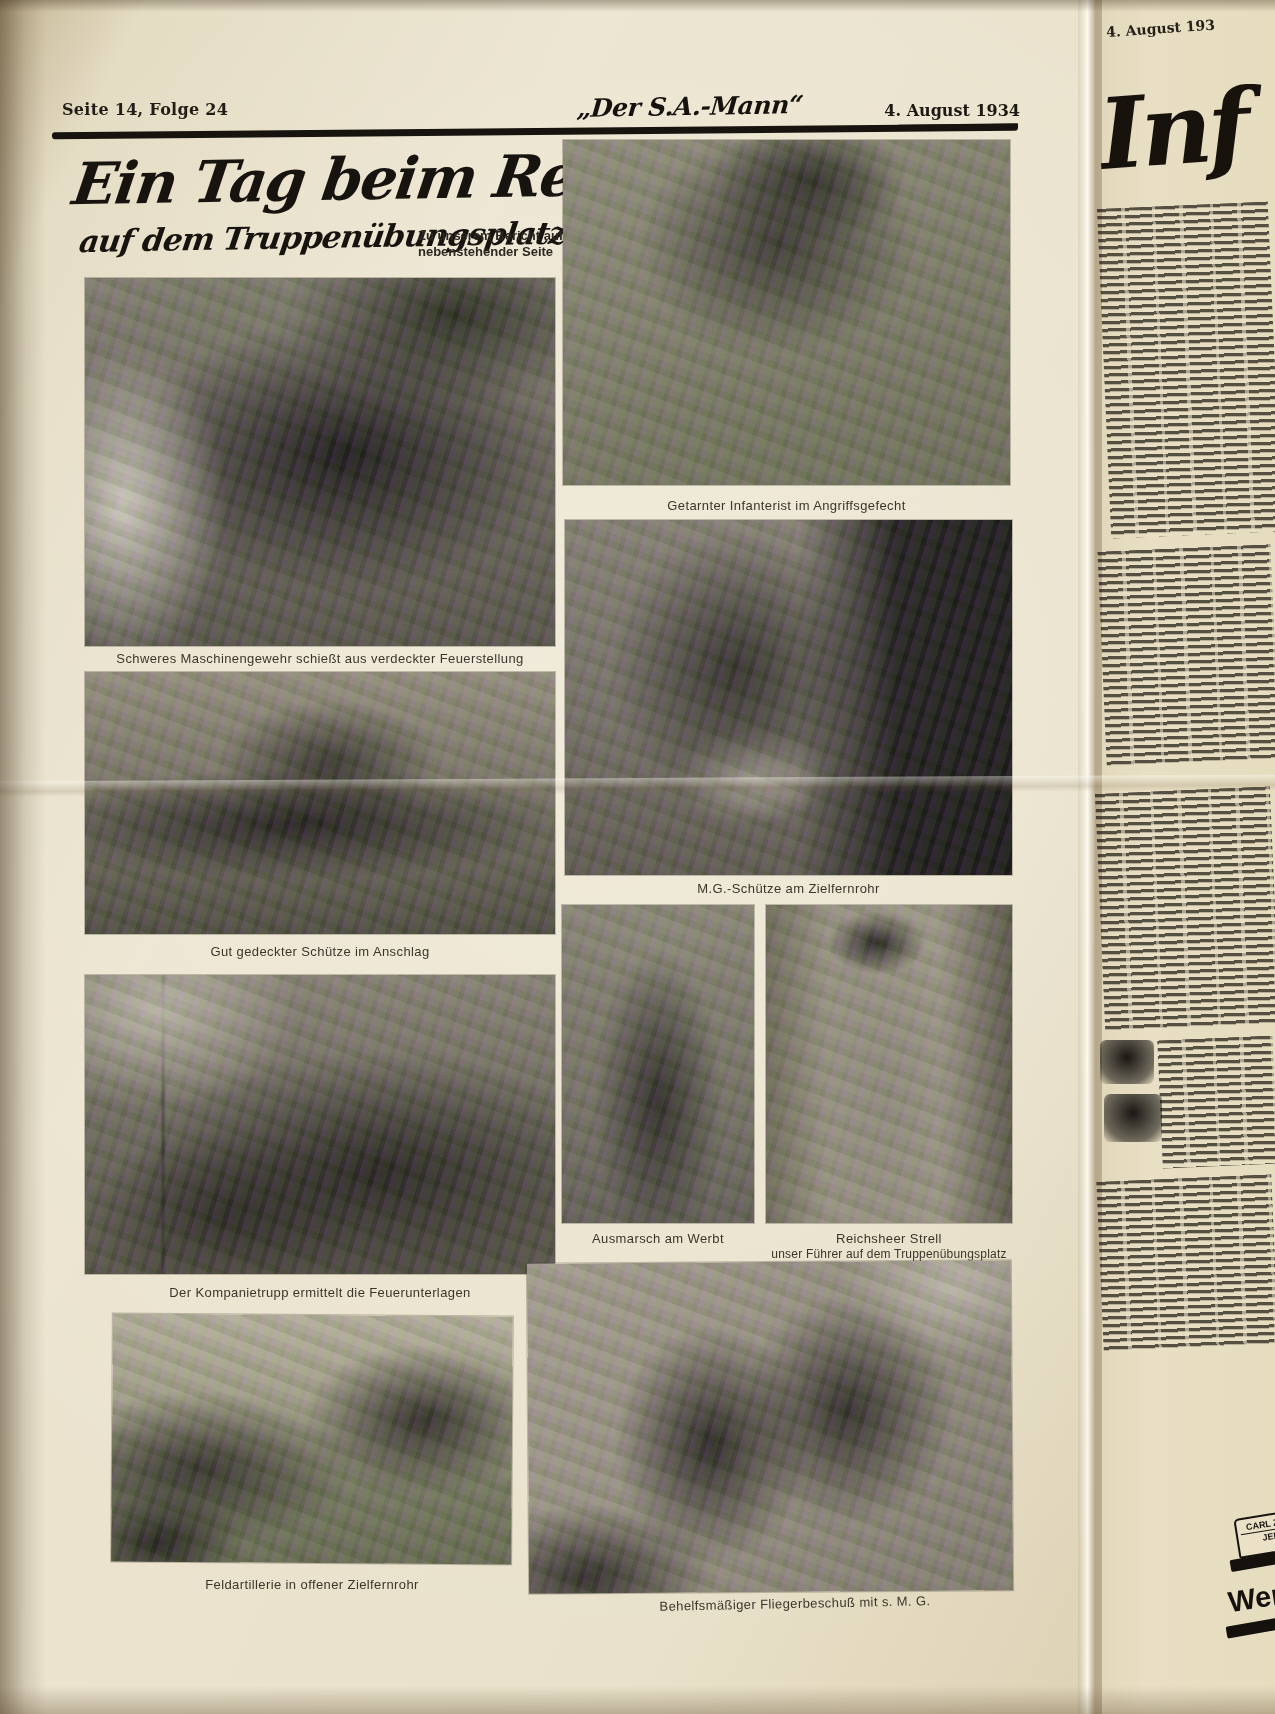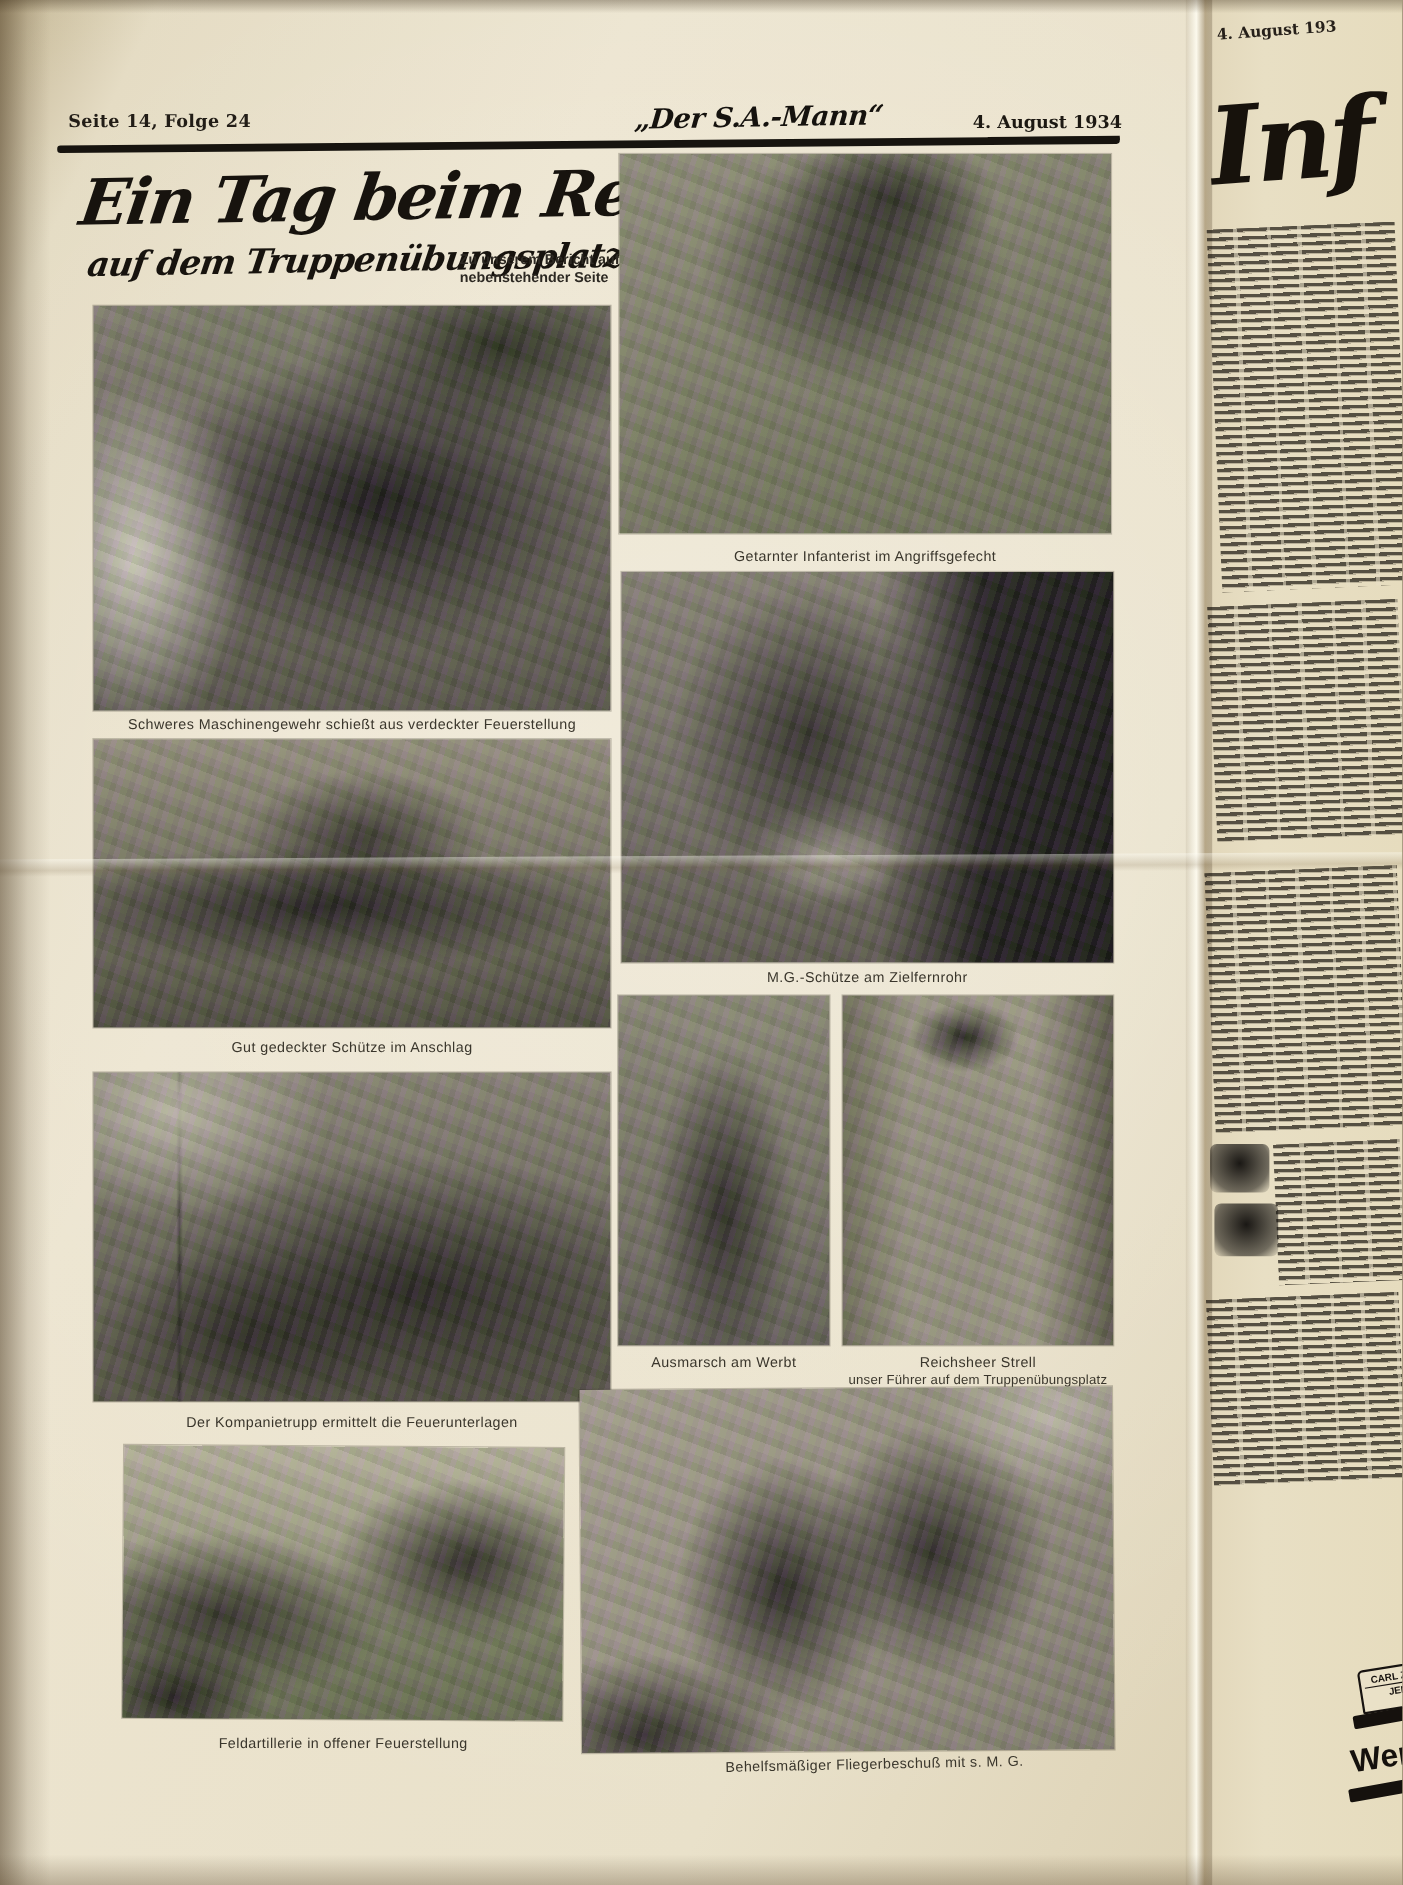--- a/index.html
+++ b/index.html
@@ -132,21 +132,21 @@
   <div class="photo p1" style="left:85px;top:278px;width:470px;height:368px"></div>
   <div class="caption" style="left:85px;top:651px;width:470px">Schweres Maschinengewehr schießt aus verdeckter Feuerstellung</div>
 
   <div class="photo p2" style="left:85px;top:672px;width:470px;height:262px"></div>
   <div class="caption" style="left:85px;top:944px;width:470px">Gut gedeckter Schütze im Anschlag</div>
 
   <div class="photo p3" style="left:85px;top:975px;width:470px;height:299px"></div>
   <div class="caption" style="left:85px;top:1285px;width:470px">Der Kompanietrupp ermittelt die Feuerunterlagen</div>
 
   <div class="photo p4" style="left:112px;top:1315px;width:400px;height:248px;transform:rotate(.4deg)"></div>
-  <div class="caption" style="left:112px;top:1577px;width:400px">Feldartillerie in offener Feuerstellung</div>
+  <div class="caption" style="left:112px;top:1577px;width:400px">Feldartillerie in offener Zielfernrohr</div>
 
   <div class="photo p5" style="left:563px;top:140px;width:447px;height:345px"></div>
   <div class="caption" style="left:563px;top:498px;width:447px">Getarnter Infanterist im Angriffsgefecht</div>
 
   <div class="photo p6" style="left:565px;top:520px;width:447px;height:355px"></div>
   <div class="caption" style="left:565px;top:881px;width:447px">M.G.-Schütze am Zielfernrohr</div>
 
   <div class="photo p7a" style="left:562px;top:905px;width:192px;height:318px"></div>
   <div class="caption" style="left:562px;top:1231px;width:192px">Ausmarsch am Werbt</div>
 

